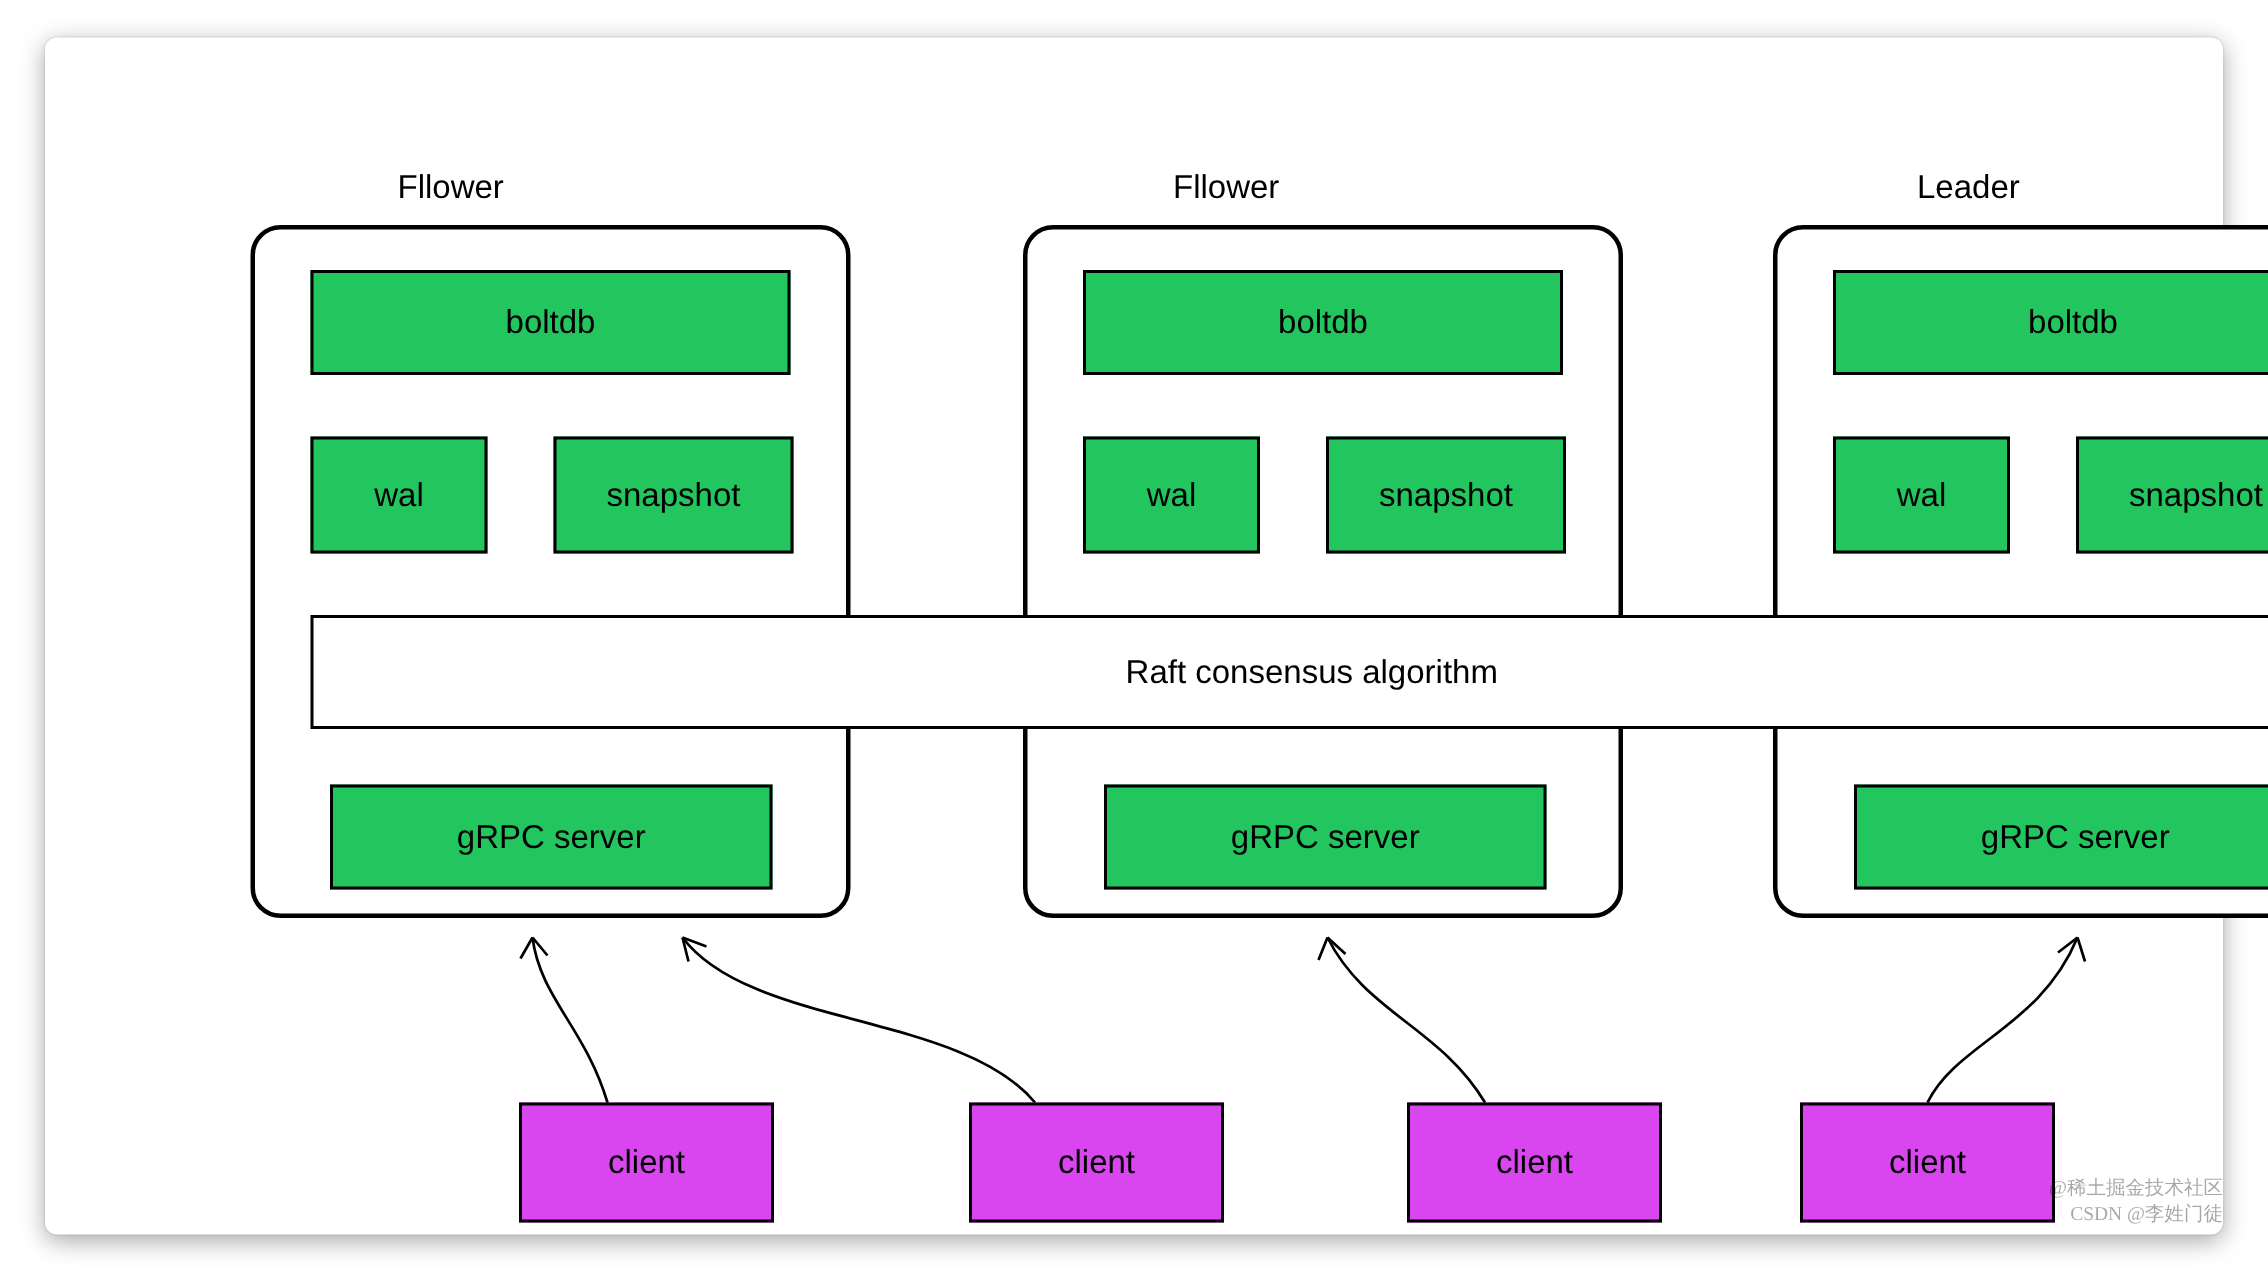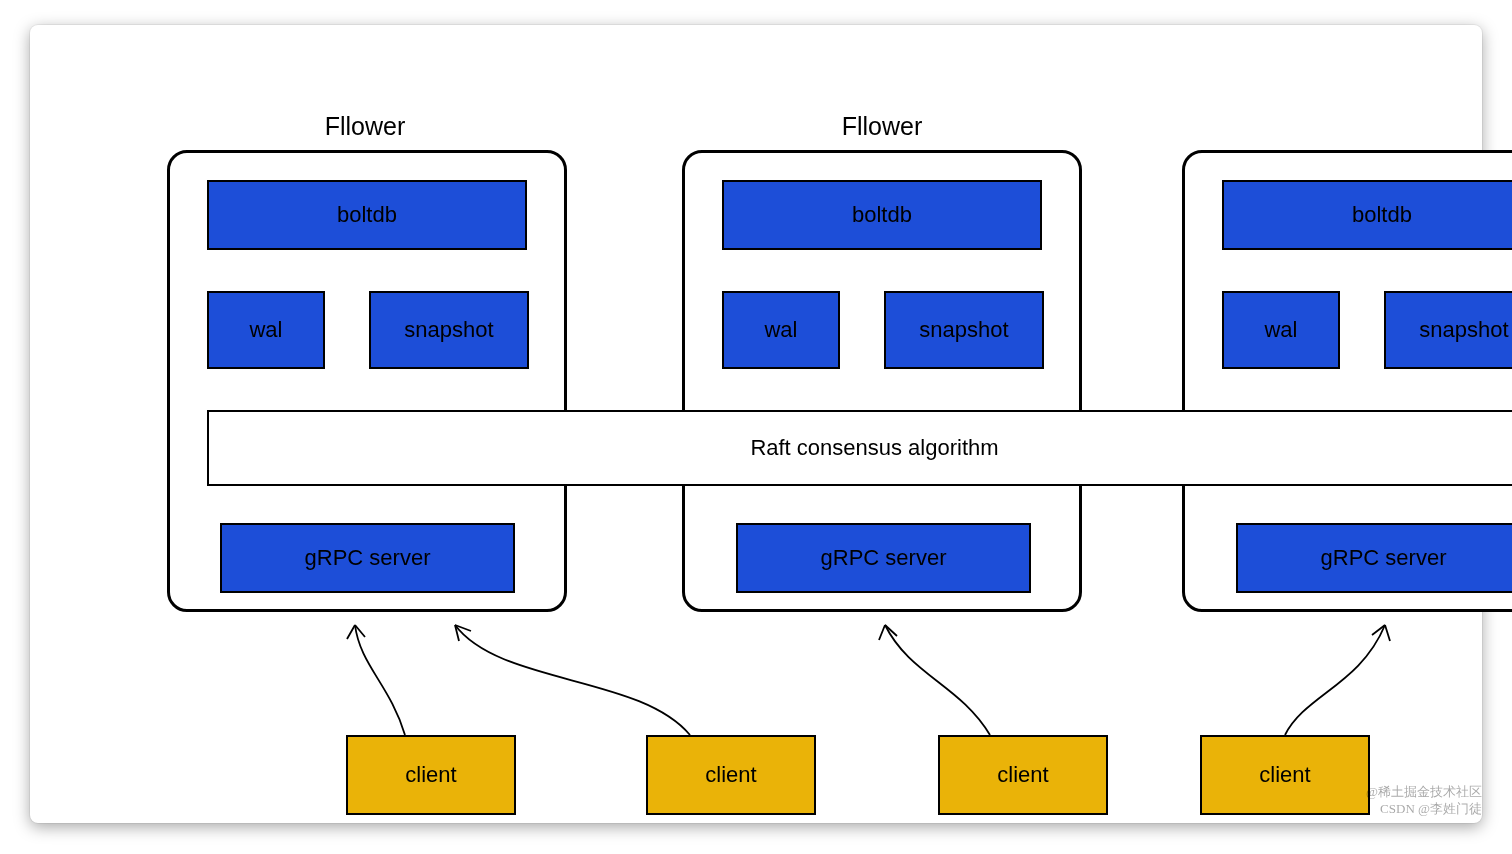--- a/index.html
+++ b/index.html
@@ -9,54 +9,54 @@
     left: 30px; top: 25px;
     width: 1452px; height: 798px;
     background: #fff;
     border-radius: 8px;
     box-shadow: 0 4px 16px rgba(0,0,0,0.35), 0 0 0 1px rgba(0,0,0,0.05);
   }
   .stage { position: relative; width: 100%; height: 100%; }
 
   .node-title {
     position: absolute;
-    font-size: 25px;
+    font-size: 22px;
     color: #000;
-    text-align: center;
+    text-align: left;
     width: 200px;
   }
   .outer {
     position: absolute;
     border: 3px solid #000;
     border-radius: 20px;
     background: #fff;
   }
   .inner {
     position: absolute;
     border: 2px solid #000;
-    background: #1d4ed8;
+    background: #22c55e;
     display: flex;
     align-items: center;
     justify-content: center;
     font-size: 22px;
     color: #000;
   }
   .raft-bar {
     position: absolute;
     border: 2px solid #000;
     background: #fff;
     display: flex;
     align-items: center;
     justify-content: center;
     font-size: 22px;
   }
   .client {
     position: absolute;
     border: 2px solid #000;
-    background: #eab308;
+    background: #d946ef;
     display: flex;
     align-items: center;
     justify-content: center;
     font-size: 22px;
   }
   svg.arrows {
     position: absolute;
     left: 0; top: 0;
     width: 100%; height: 100%;
     pointer-events: none;
@@ -72,20 +72,21 @@
   }
 </style>
 </head>
 <body>
 
 <div class="frame">
   <div class="stage">
 
     <div class="node-title" style="left:235px; top:87px;">Fllower</div>
     <div class="node-title" style="left:752px; top:87px;">Fllower</div>
+    <div class="node-title" style="left:1248px; top:87px;">Leader</div>
 
     <div class="outer" style="left:137px; top:125px; width:400px; height:462px;"></div>
     <div class="outer" style="left:652px; top:125px; width:400px; height:462px;"></div>
     <div class="outer" style="left:1152px; top:125px; width:400px; height:462px;"></div>
 
     <div class="inner" style="left:177px; top:155px; width:320px; height:70px;">boltdb</div>
     <div class="inner" style="left:692px; top:155px; width:320px; height:70px;">boltdb</div>
     <div class="inner" style="left:1192px; top:155px; width:320px; height:70px;">boltdb</div>
 
     <div class="inner" style="left:177px; top:266px; width:118px; height:78px;">wal</div>

